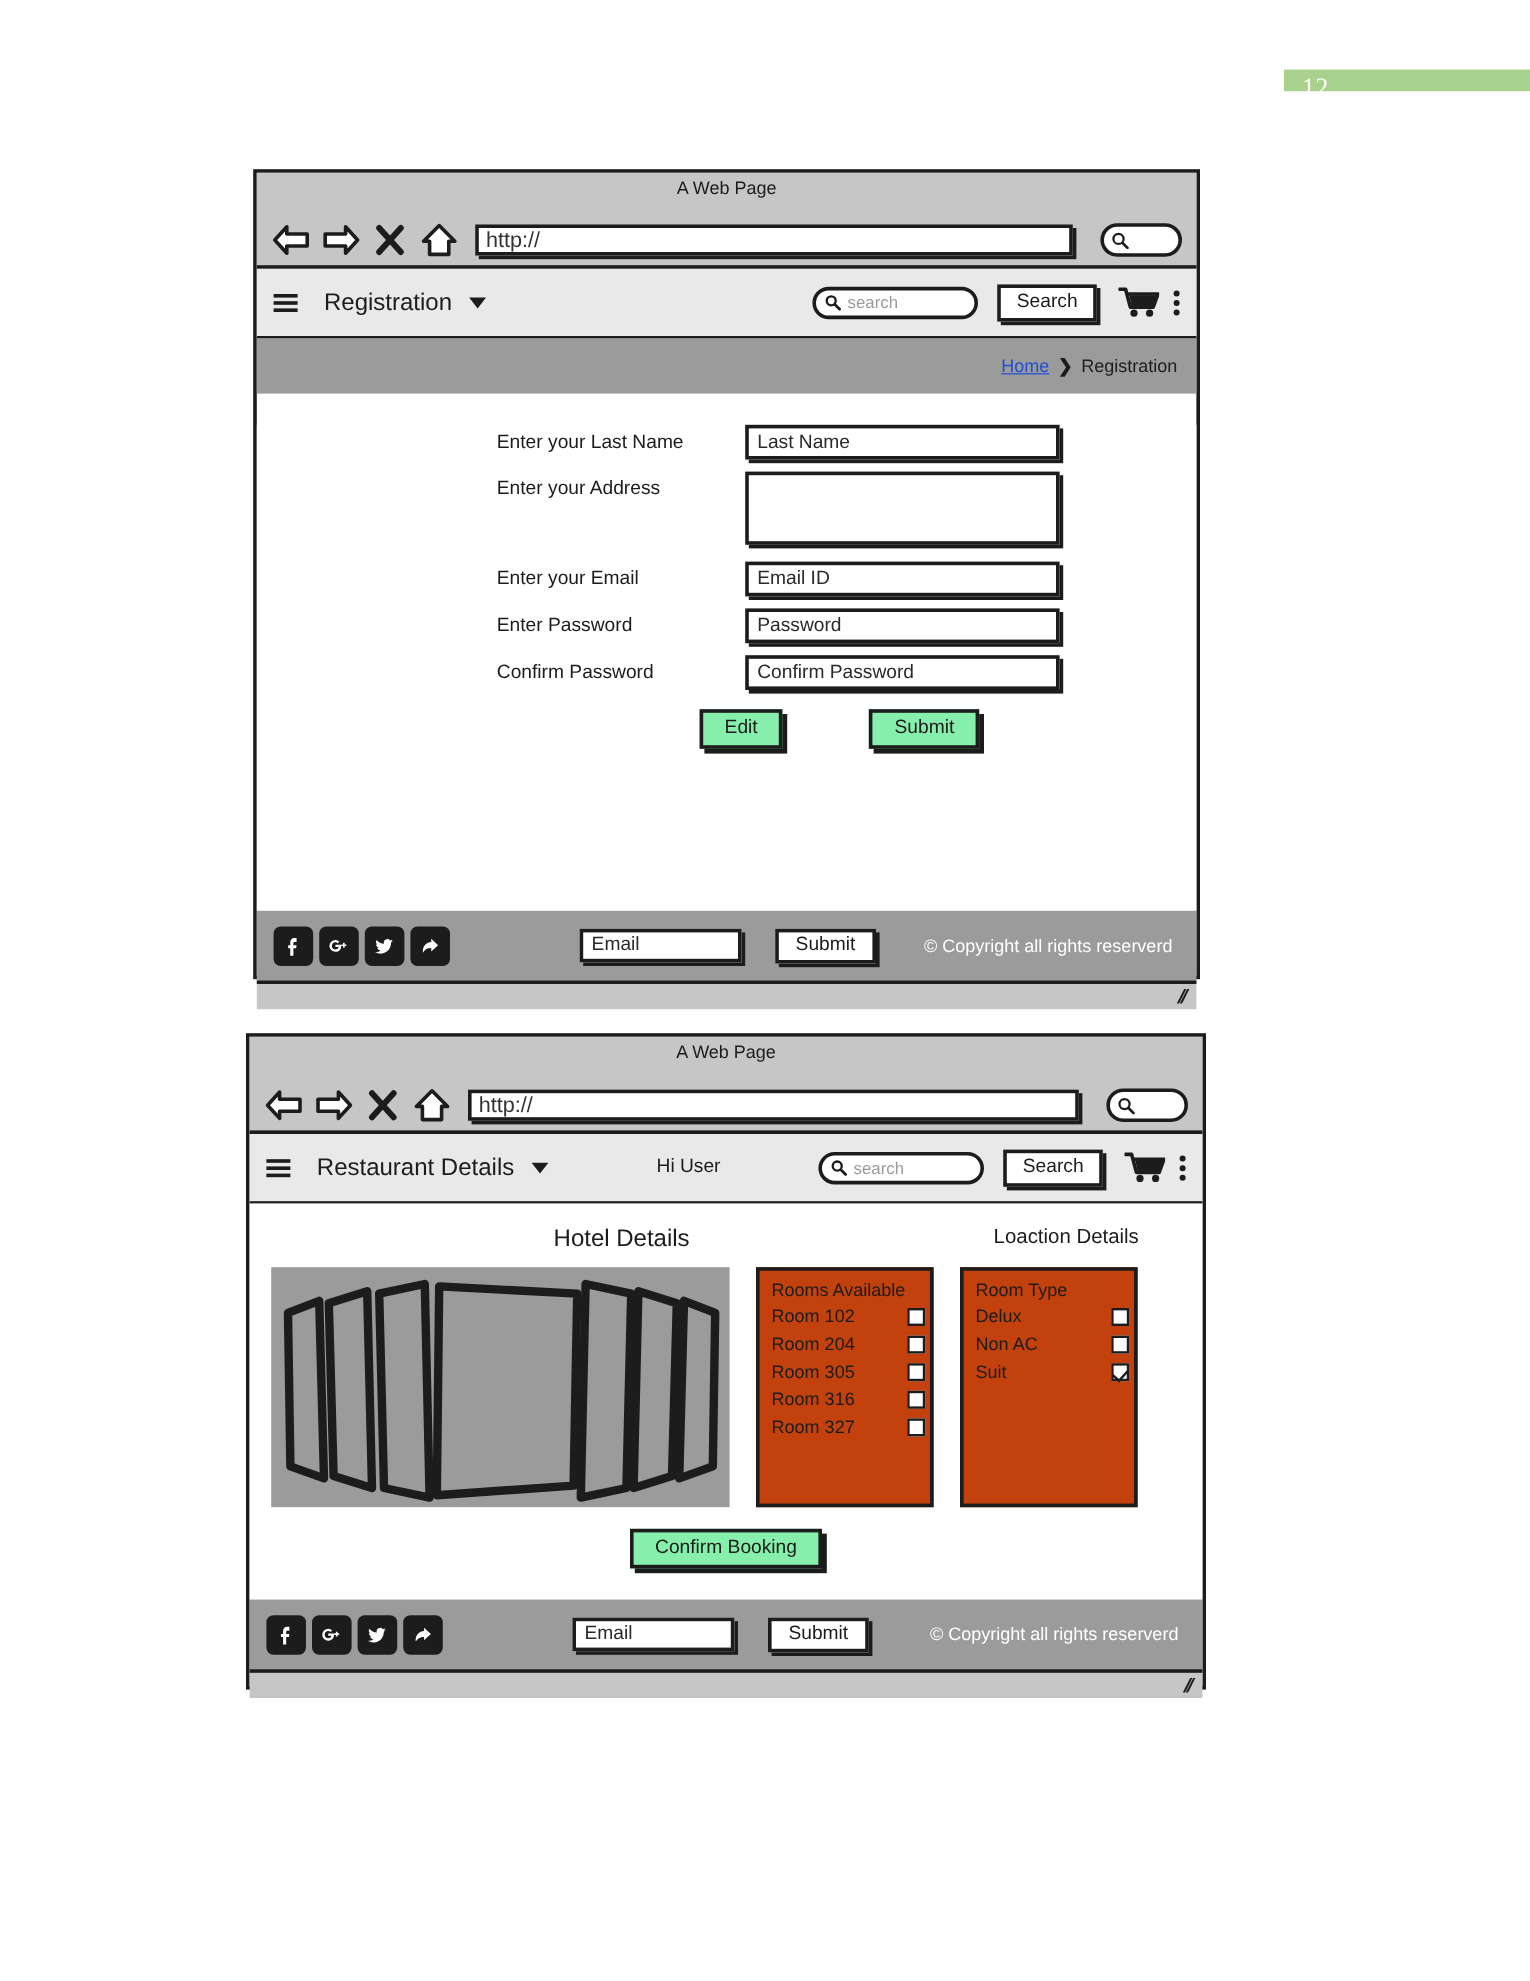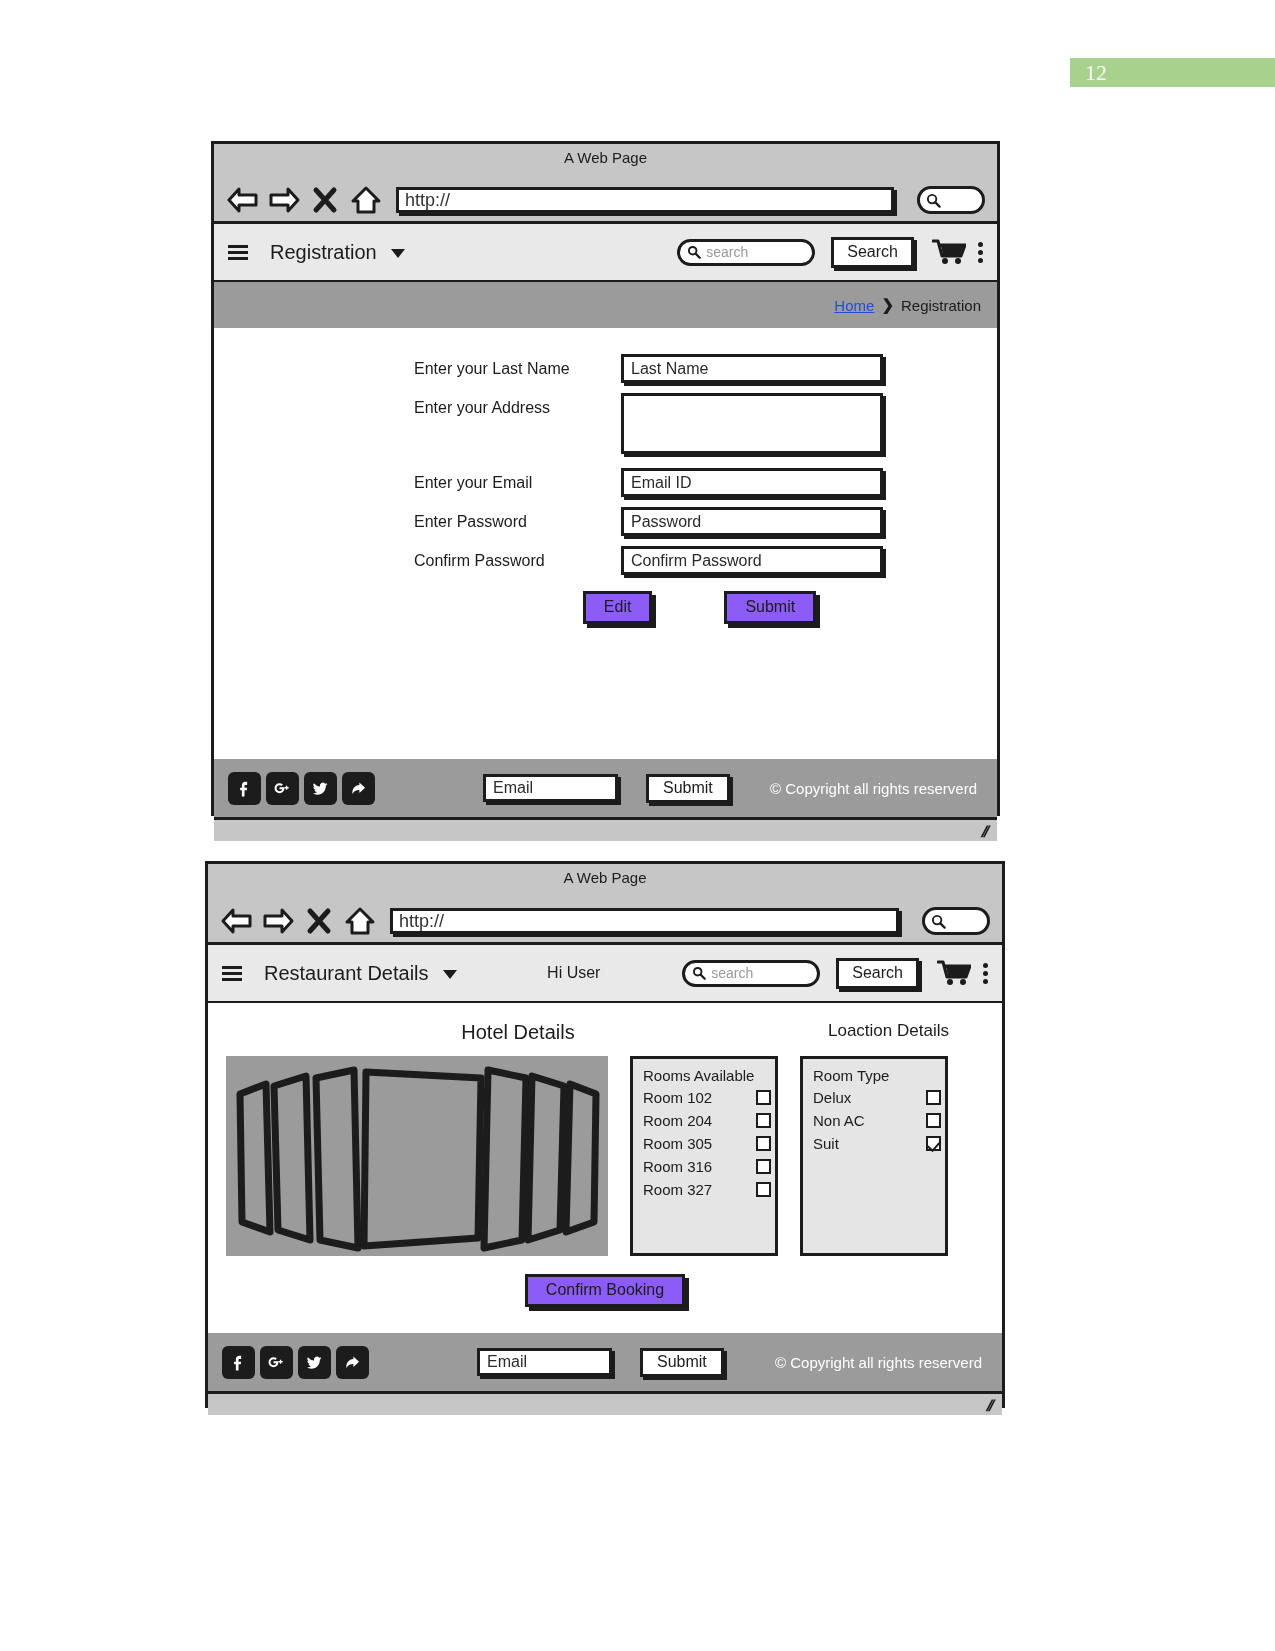--- a/index.html
+++ b/index.html
@@ -14,21 +14,21 @@
   .doc-header {
     position: absolute; left: 0; top: 0; width: 1275px; height: 120px;
   }
   .doc-title {
     position: absolute; left: 145px; top: 70px;
     font-family: "Liberation Serif", serif;
     font-size: 25px; color: #1a1a1a; letter-spacing: .3px;
   }
   .page-badge {
     position: absolute; left: 1070px; top: 58px;
-    width: 205px; height: 29px;
+    width: 205px; height: 18px;
     background: #a9d18e;
   }
   .page-badge span {
     position: absolute; left: 15px; top: 2px;
     font-family: "Liberation Serif", serif;
     font-size: 22px; color: #ffffff;
   }
 
   
   .wf {
@@ -153,42 +153,42 @@
     width: 262px; height: 61px;
     background: #fff; border: 3px solid #1c1c1c;
     box-shadow: 3px 3px 0 #1c1c1c;
   }
   .frow.addr { margin-bottom: 14px; }
   .fbuttons {
     display: flex; justify-content: center; gap: 72px;
     margin-top: 16px; padding-right: 12px;
   }
   .wbtn {
-    background: #8b5cf6; border: 3px solid #1c1c1c;
+    background: #86efac; border: 3px solid #1c1c1c;
     box-shadow: 4px 4px 0 #1c1c1c;
     padding: 4px 18px 5px; font-size: 16px; color: #1c1c1c; cursor: pointer;
   }
 
   
   .hotel-area { position: relative; background: #fff; height: 330px; }
   .hd-titles { display: flex; padding-top: 18px; }
   .hd-title-1 {
     width: 620px; text-align: center; font-size: 20px; color: #1c1c1c;
   }
   .hd-title-2 { font-size: 17px; color: #1c1c1c; }
   .hd-body { display: flex; padding: 12px 0 0 18px; gap: 22px; }
 
   .hd-image {
     width: 382px; height: 200px; background: #9b9b9b;
     position: relative; flex: 0 0 auto;
   }
   .hd-image svg { position: absolute; inset: 0; width: 100%; height: 100%; }
 
   .hd-panel {
-    border: 3px solid #1c1c1c; background: #e5e5e5;
+    border: 3px solid #1c1c1c; background: #c2410c;
     padding: 8px 4px 6px 10px;
   }
   .hd-panel.rooms { width: 148px; height: 200px; }
   .hd-panel.types { width: 148px; height: 200px; }
   .panel-head { font-size: 15px; color: #1c1c1c; margin-bottom: 5px; }
   .panel-row {
     display: flex; align-items: center; justify-content: space-between;
     margin-bottom: 6px;
   }
   .panel-row span { font-size: 15px; color: #1c1c1c; }

